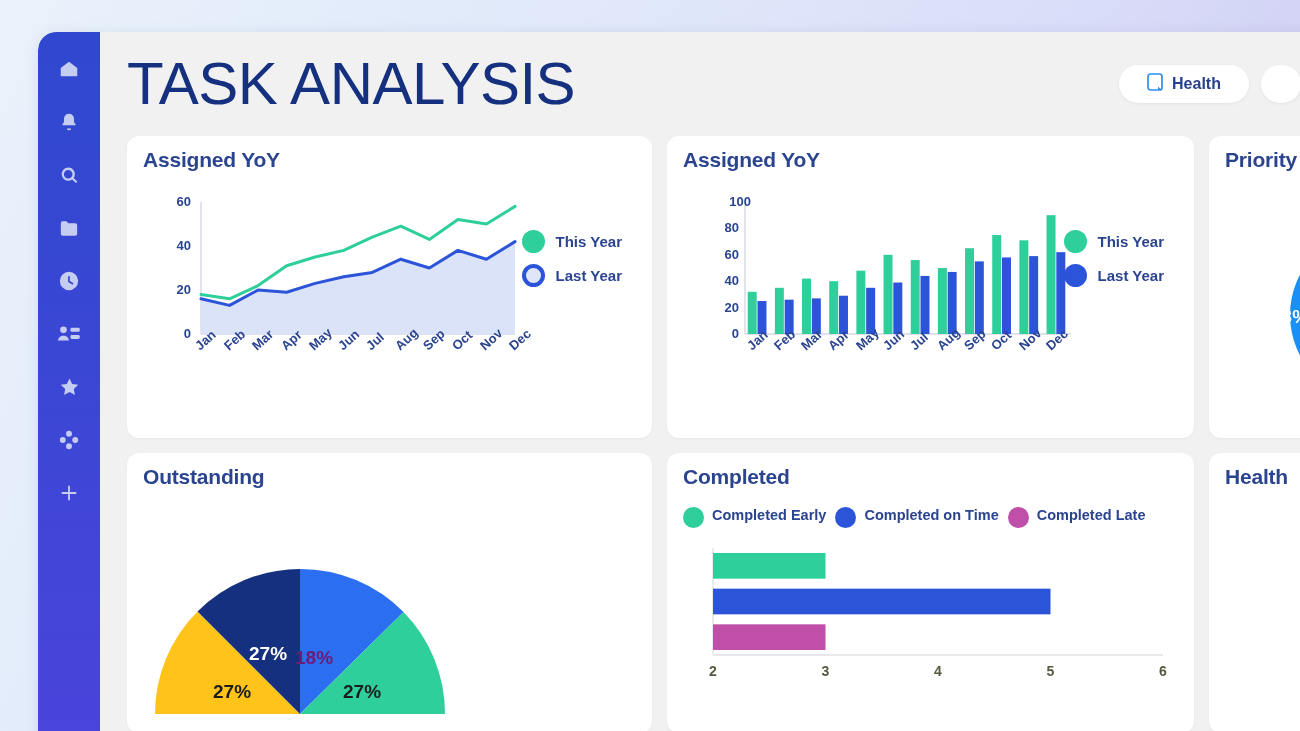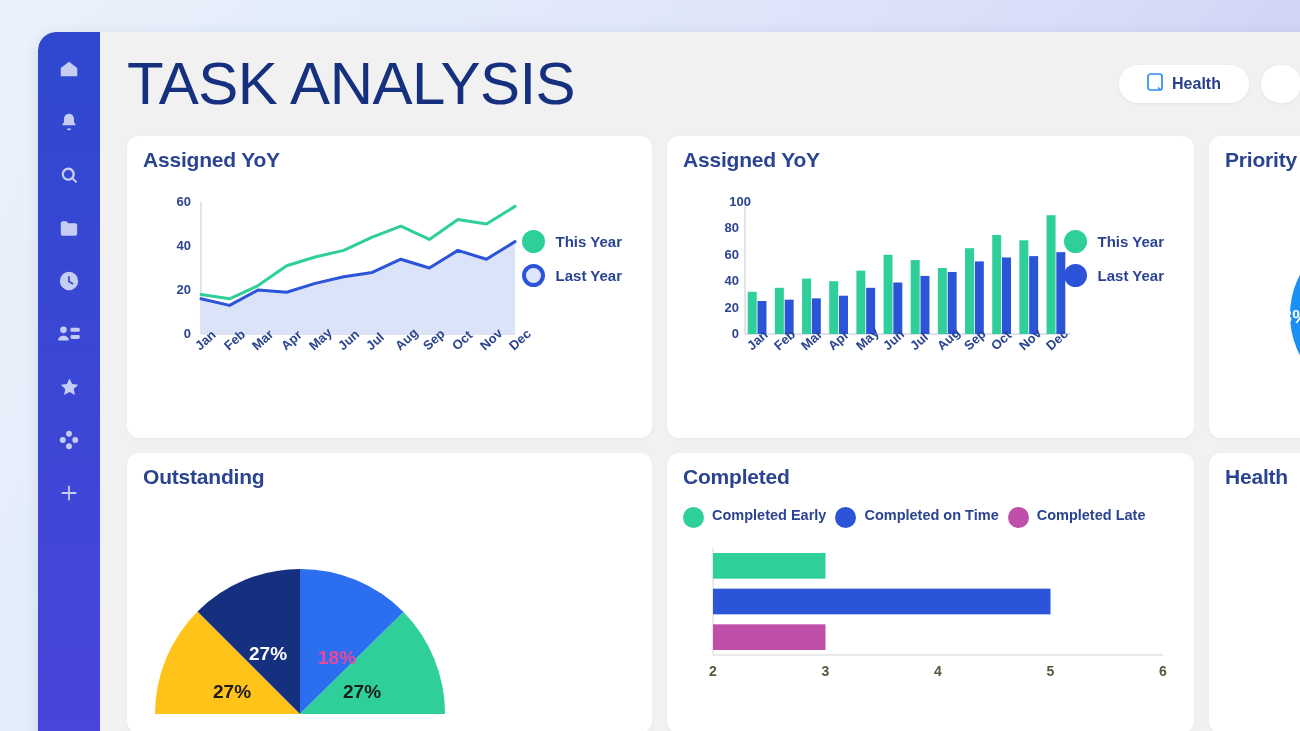--- a/index.html
+++ b/index.html
@@ -411,21 +411,21 @@
               <path d="M165 165 L20 165 A145 145 0 0 1 62.5 62.5 Z" fill="#ffc31a"></path>
 
               <path d="M165 165 L62.5 62.5 A145 145 0 0 1 165 20 Z" fill="#15307e"></path>
 
               <path d="M165 165 L165 20 A145 145 0 0 1 268.5 63 Z" fill="#2b6ef0"></path>
 
               <path d="M165 165 L268.5 63 A145 145 0 0 1 310 165 Z" fill="#2ecf9b"></path>
             </svg>
             <div class="pct-label" style="left:70px;top:192px;color:#1c1c1c;">27%</div>
             <div class="pct-label" style="left:106px;top:154px;color:#ffffff;">27%</div>
-            <div class="pct-label" style="left:175px;top:158px;color:#ec4899;">18%</div>
+            <div class="pct-label" style="left:152px;top:158px;color:#701a75;">18%</div>
             <div class="pct-label" style="left:200px;top:192px;color:#1c1c1c;">27%</div>
 
           </div>
         </div>
 
         <div class="card">
           <div class="card-title">Completed</div>
           <div class="hz-legend">
             <div class="hz-item">
               <span class="hz-dot" id="hz-dot-0" style="background: rgb(46, 207, 155);"></span>

